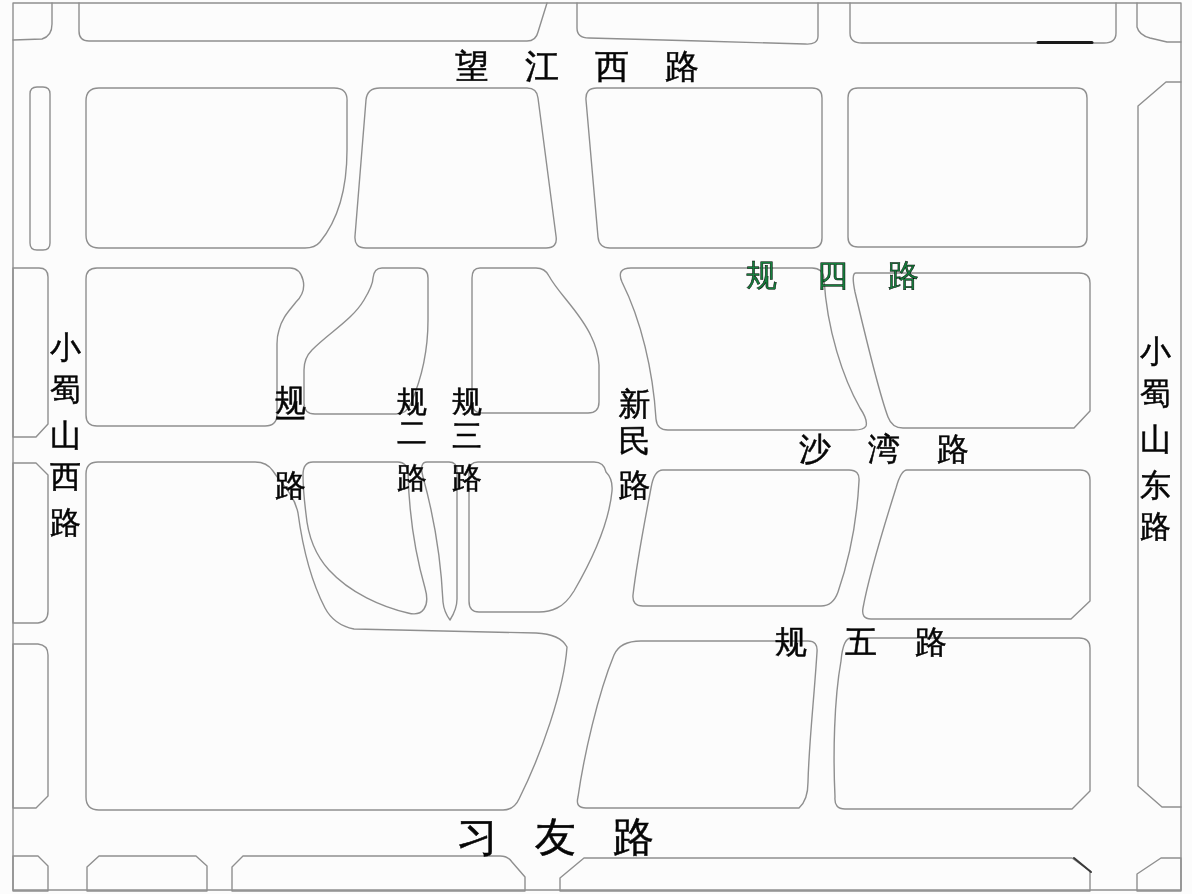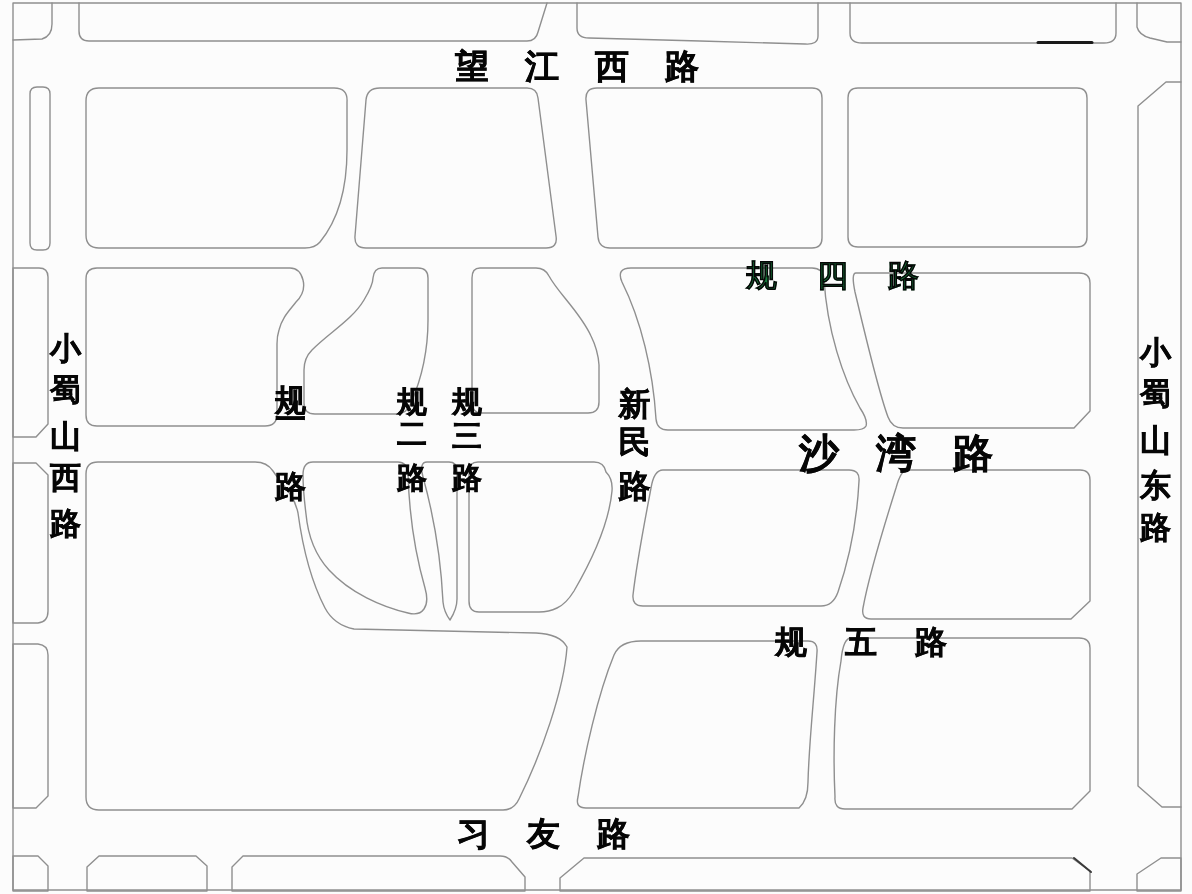--- a/index.html
+++ b/index.html
@@ -2,21 +2,21 @@
 <html><head>
 <meta charset="utf-8">
 <style>
   html,body{margin:0;padding:0;background:#ffffff;}
   .map-stage{
     position:relative;width:1192px;height:894px;background:#fcfcfc;overflow:hidden;
     font-family:"Liberation Sans","DejaVu Sans",sans-serif;
   }
   .map-stage svg{position:absolute;left:0;top:0;}
   .road-label{
-    position:absolute;color:#060606;font-weight:bold;line-height:1;white-space:nowrap;text-align:right;
+    position:absolute;color:#060606;font-weight:normal;line-height:1;white-space:nowrap;text-align:right;
     -webkit-text-stroke:0.5px #060606;
   }
   .road-label.vertical{
     writing-mode:vertical-lr;text-orientation:upright;
   }
 </style>
 </head>
 <body>
 
 <div class="map-stage">
@@ -63,23 +63,23 @@
     <path d="M87,867 L99,856 H196 L207,866 V891 H87 Z"></path>
     <path d="M232,867 L243,856 H500 Q508,856 512,862 L525,877 V891 H232 Z"></path>
     <path d="M560,891 V878 L584,858 H1072 L1090,871 V891 Z"></path>
     <path d="M1074,858 L1091,872" stroke="#3a3a3a" stroke-width="2"></path>
     <path d="M1137,891 V874 L1161,858 H1181 V891 Z"></path>
   </svg>
 
   <div id="labels">
       <div class="road-label" style="left: 455px; top: 49px; font-size: 34px; letter-spacing: 36px; color: rgb(6, 6, 6);">望江西路</div>
       <div class="road-label" style="left: 746px; top: 260px; font-size: 31px; letter-spacing: 40px; color: #15803d;">规四路</div>
-      <div class="road-label" style="left: 799px; top: 433px; font-size: 40px; letter-spacing: 37px; color: rgb(6, 6, 6);">沙湾路</div>
+      <div class="road-label" style="left: 799px; top: 433px; font-size: 32px; letter-spacing: 37px; color: rgb(6, 6, 6);">沙湾路</div>
       <div class="road-label" style="left: 775px; top: 616px; font-size: 32px; letter-spacing: 38px; color: rgb(6, 6, 6); margin-top: 10px;">规五路</div>
-      <div class="road-label" style="left: 457px; top: 817px; font-size: 33px; letter-spacing: 37px; color: rgb(6, 6, 6);">习友路</div>
+      <div class="road-label" style="left: 457px; top: 817px; font-size: 41px; letter-spacing: 37px; color: rgb(6, 6, 6);">习友路</div>
       <div class="road-label vertical" style="left: 50px; top: 307px; font-size: 31px; letter-spacing: 44px; color: rgb(6, 6, 6);">小蜀山西路</div>
       <div class="road-label vertical" style="left: 1140px; top: 311px; font-size: 31px; letter-spacing: 44px; color: rgb(6, 6, 6);">小蜀山东路</div>
       <div class="road-label vertical" style="left: 275px; top: 360px; font-size: 31px; letter-spacing: 43px; color: rgb(6, 6, 6);">规一路</div>
       <div class="road-label vertical" style="left: 397px; top: 363px; font-size: 30px; letter-spacing: 38px; color: rgb(6, 6, 6);">规二路</div>
       <div class="road-label vertical" style="left: 452px; top: 363px; font-size: 30px; letter-spacing: 38px; color: rgb(6, 6, 6);">规三路</div>
       <div class="road-label vertical" style="left: 619px; top: 360px; font-size: 32px; letter-spacing: 42px; color: rgb(6, 6, 6);">新民路</div>
     </div>
 </div>
 
 </body></html>

